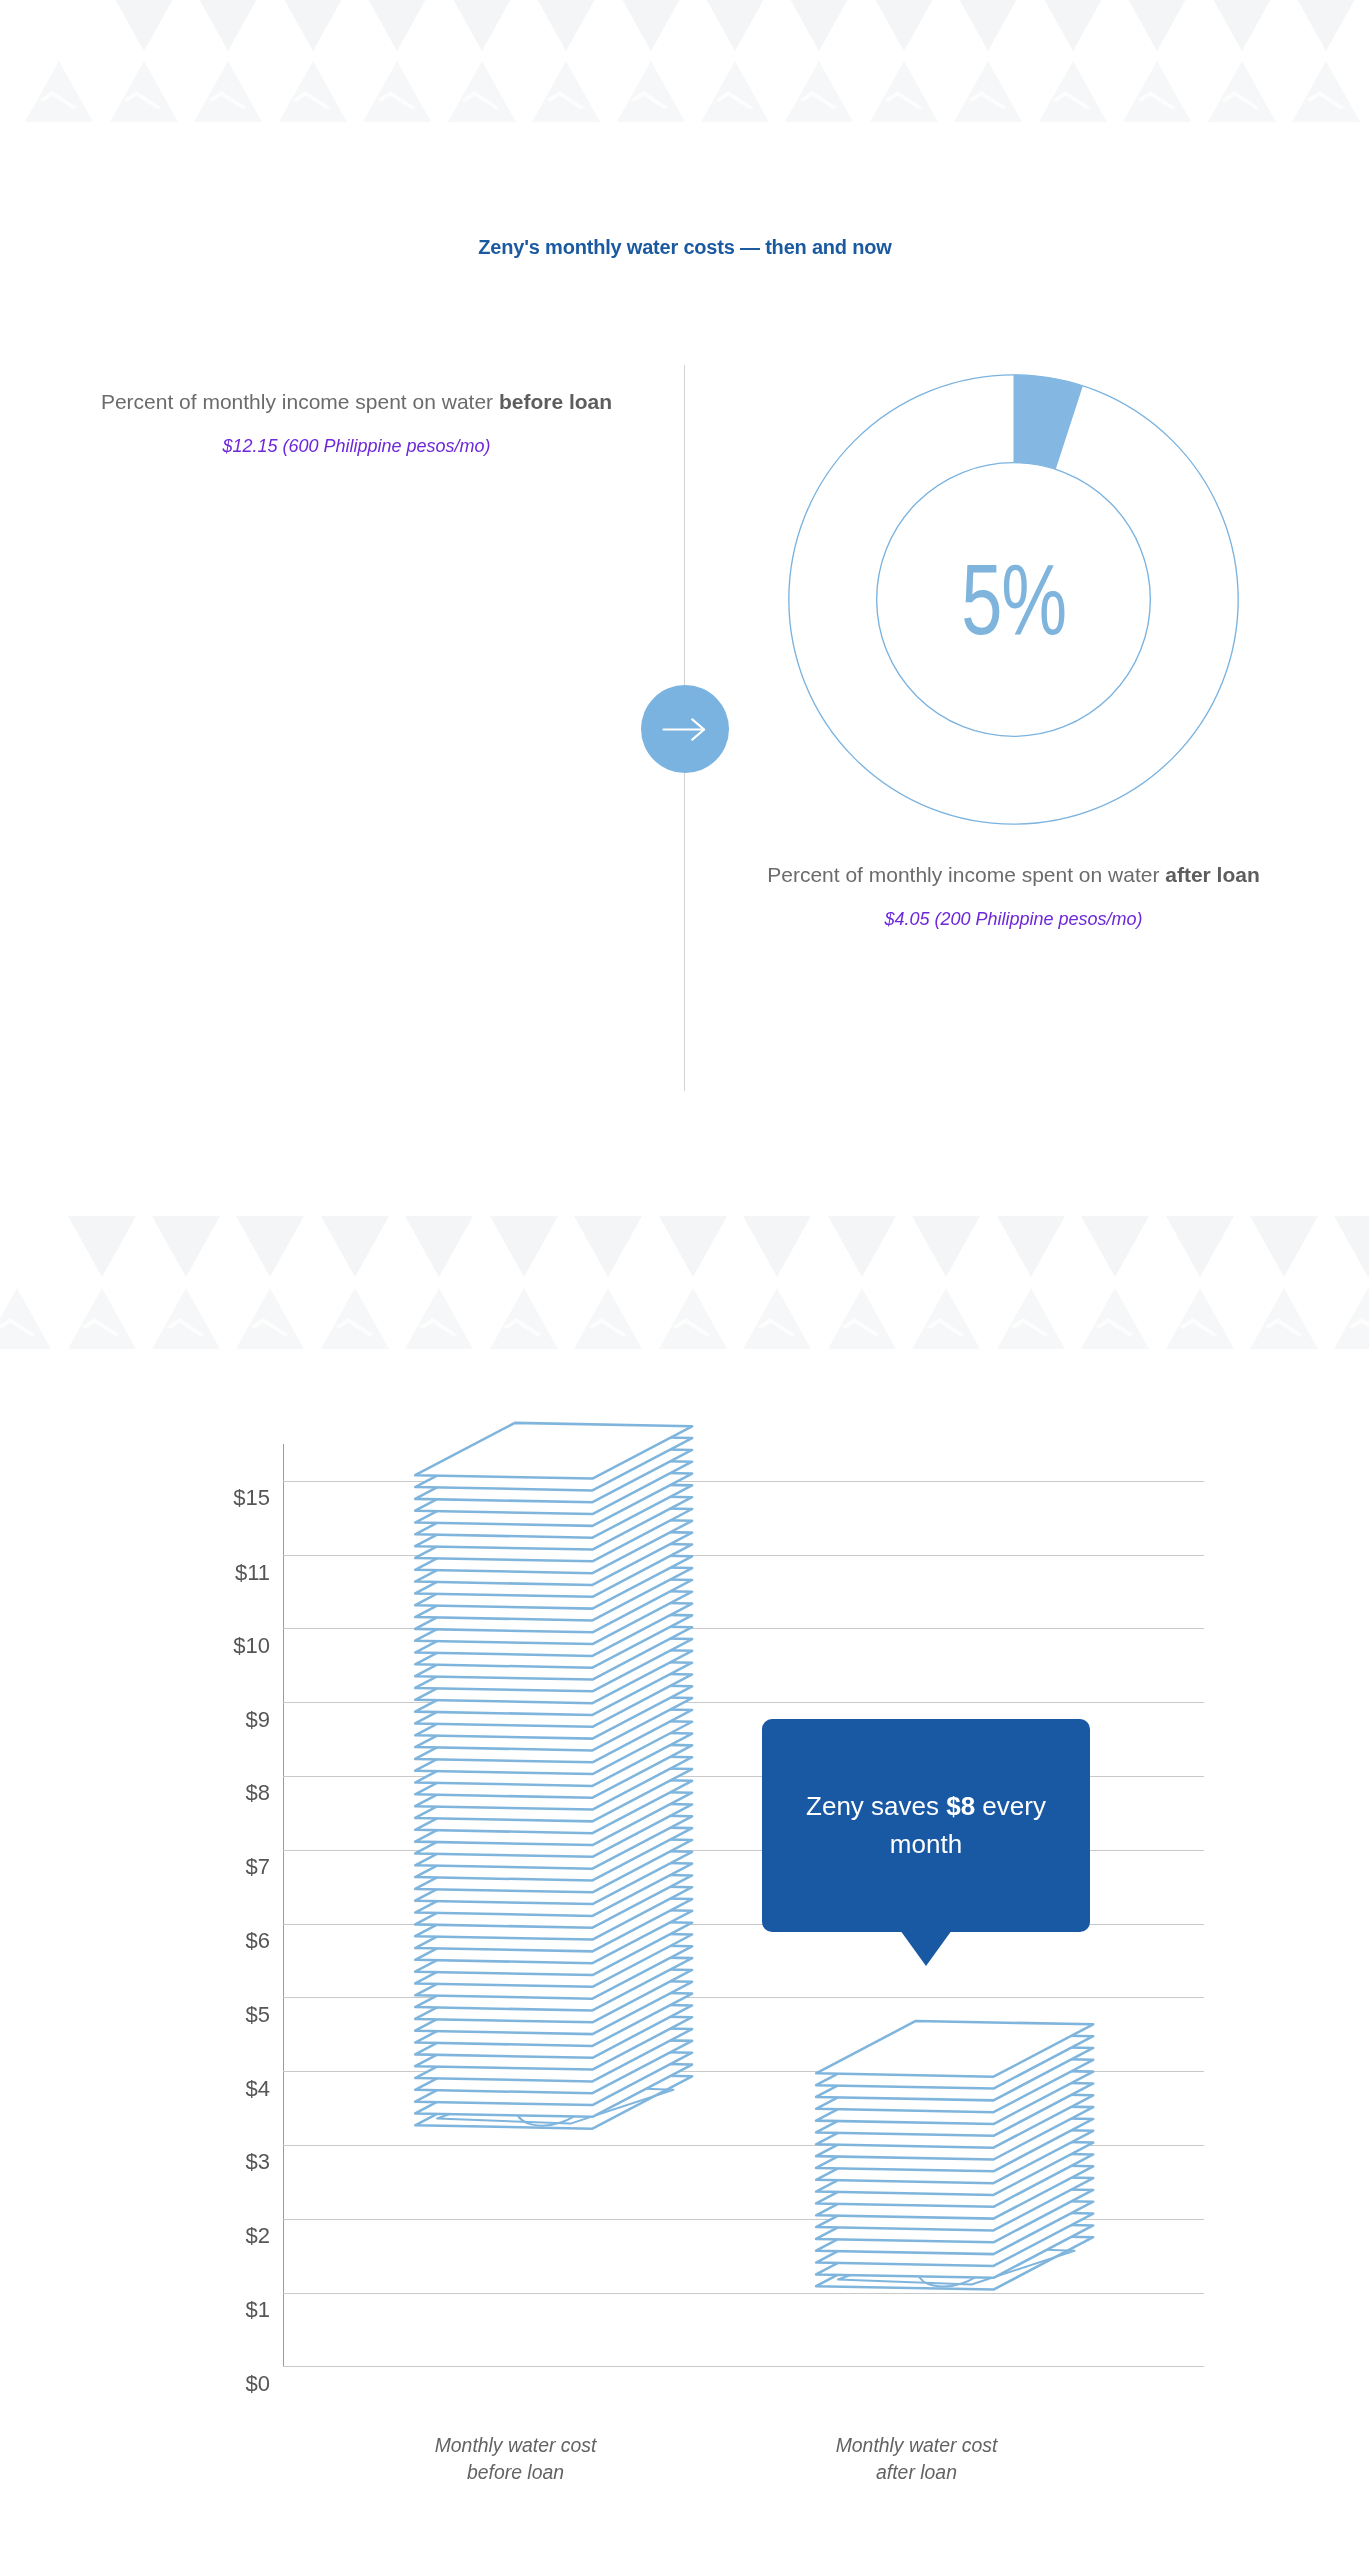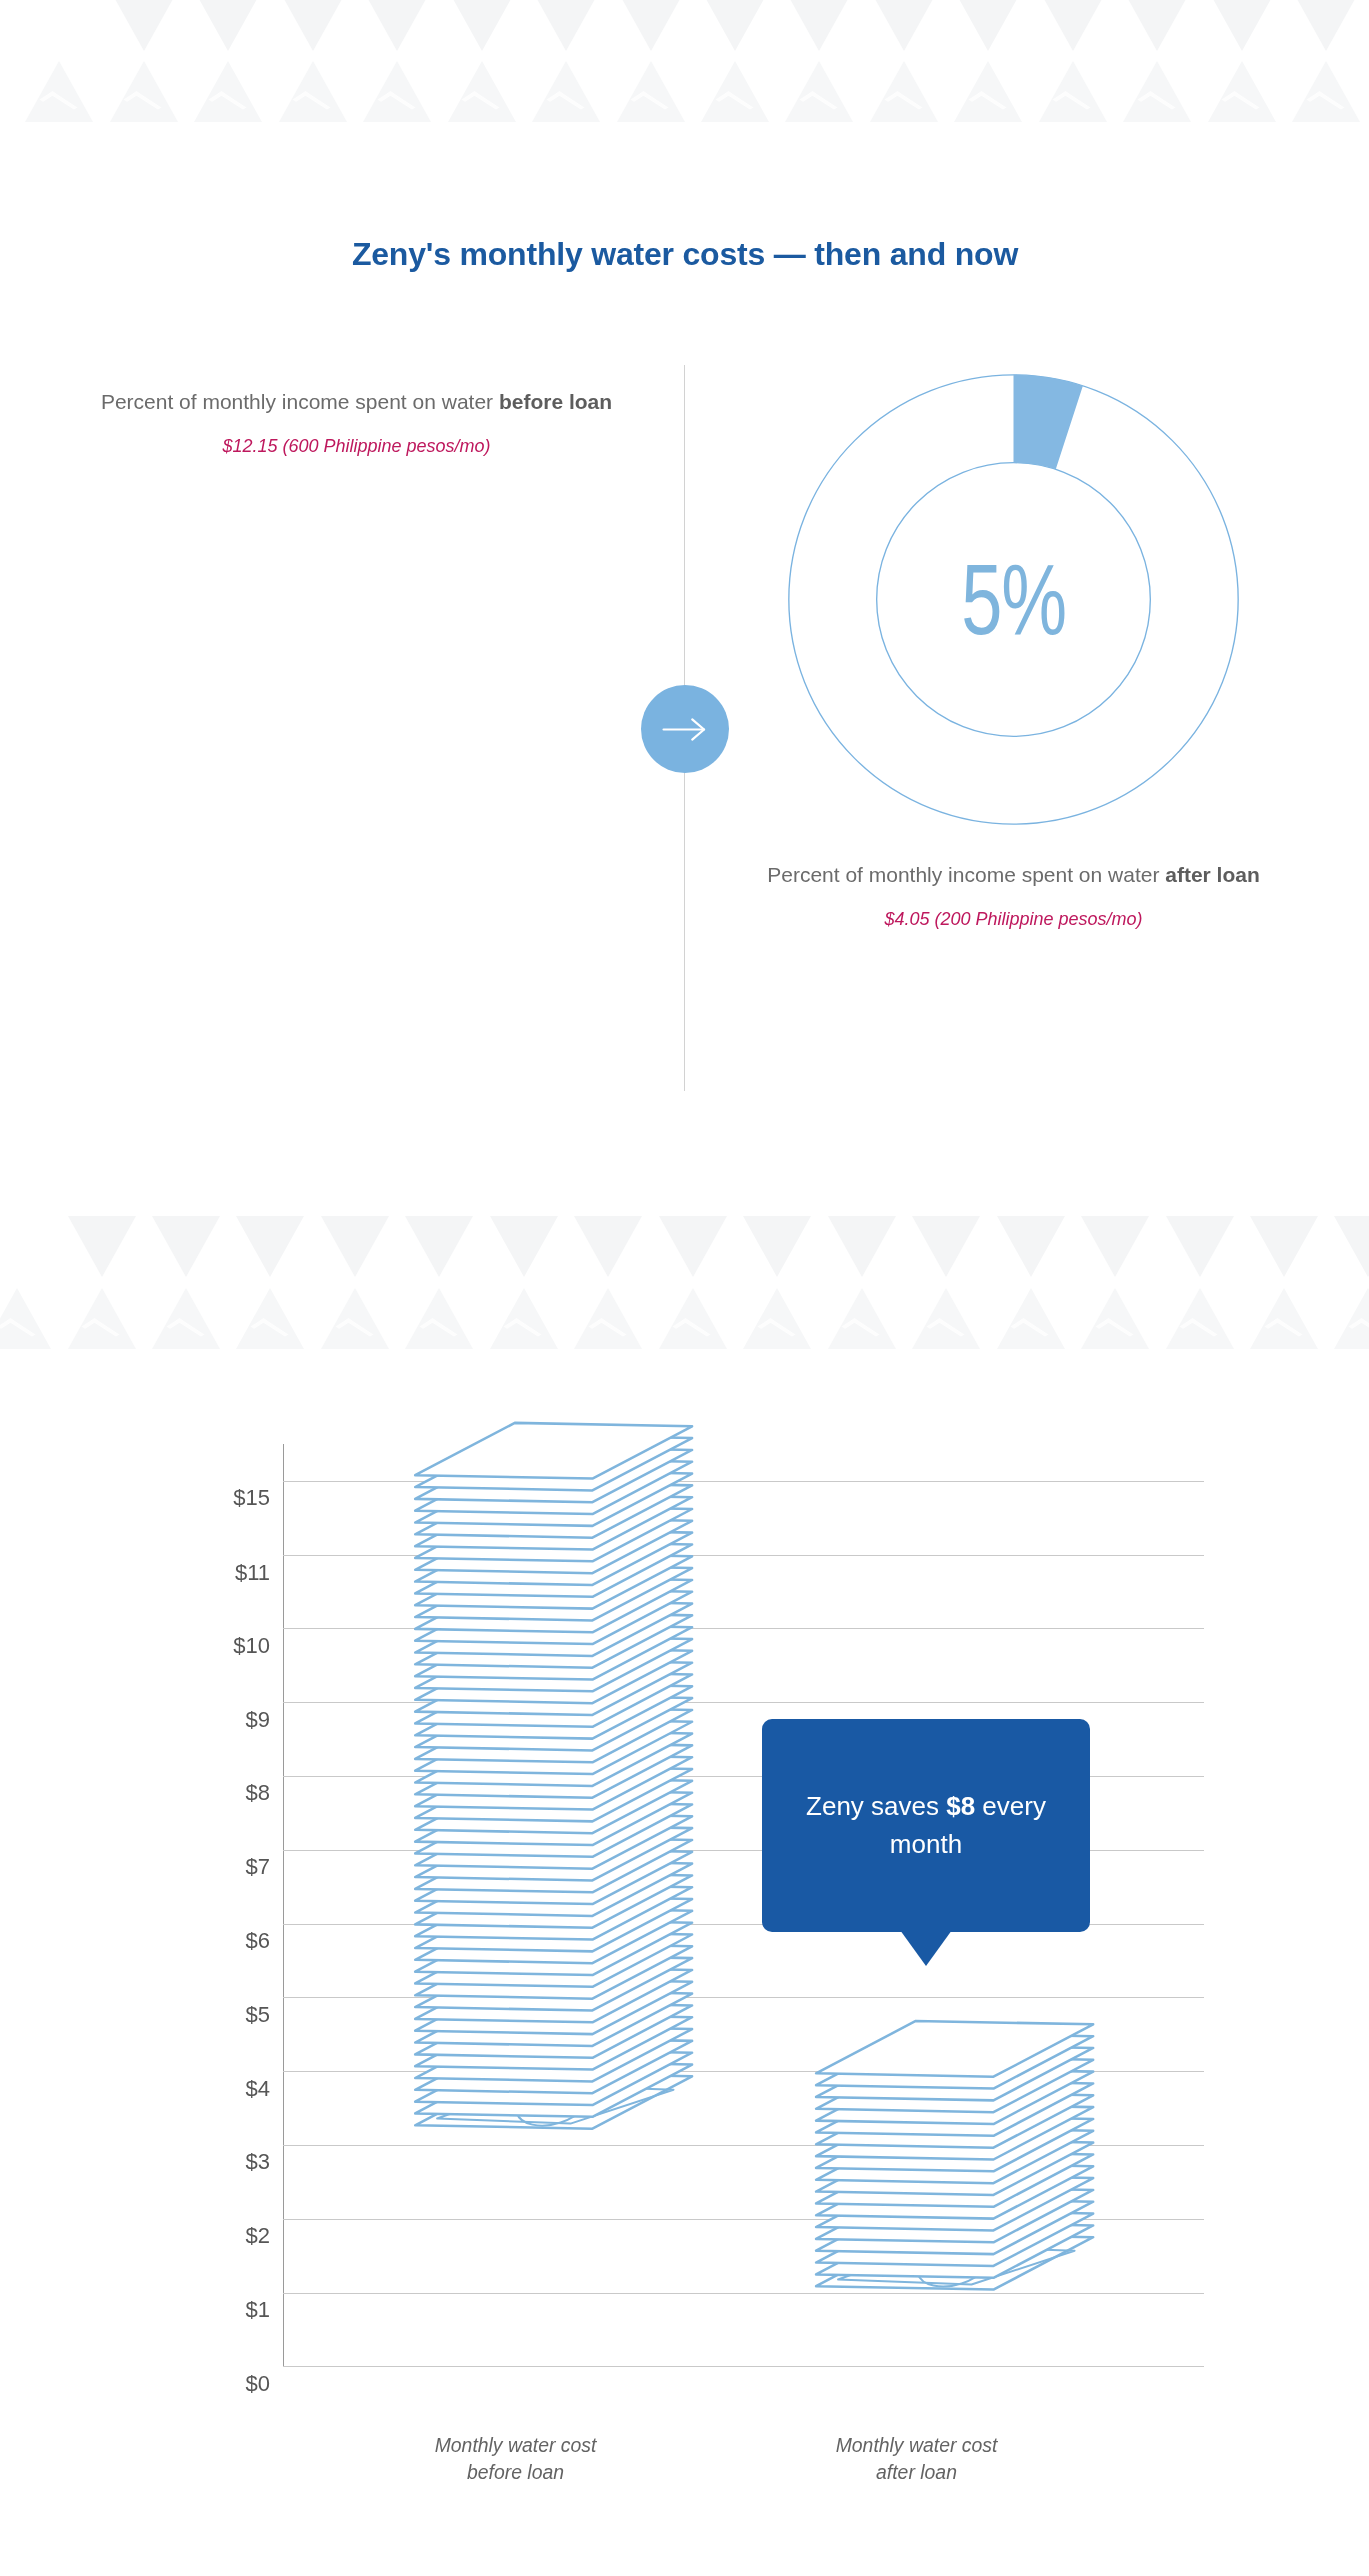--- a/index.html
+++ b/index.html
@@ -46,21 +46,21 @@
     opacity: .85;
   }
 
   
   #page-title {
     position: absolute;
     top: 236px;
     left: 0;
     width: 1370px;
     text-align: center;
-    font-size: 32px;
+    font-size: 20px;
     font-weight: 600;
     letter-spacing: -0.2px;
     color: #1b5aa0;
     font-family: "Liberation Sans", sans-serif;
   }
 
   
   #donut-section { position: absolute; top: 0; left: 0; width: 1370px; height: 1132px; }
   .donut-col { position: absolute; top: 363px; width: 591px; }
   #donut-col-before { left: 61px; }
@@ -88,21 +88,21 @@
     line-height: 1.32;
     color: #6b6b6b;
     font-family: "Liberation Sans", sans-serif;
   }
   .cap-main b { font-weight: 700; color: #5d5d5d; }
   .cap-sub {
     margin-top: 20px;
     text-align: center;
     font-size: 18px;
     font-style: italic;
-    color: #be185d;
+    color: #6d28d9;
     font-family: "Liberation Sans", sans-serif;
   }
 
   #donut-divider {
     position: absolute;
     left: 684px;
     top: 365px;
     width: 0.8px;
     height: 726px;
     background: #d2d2d2;

